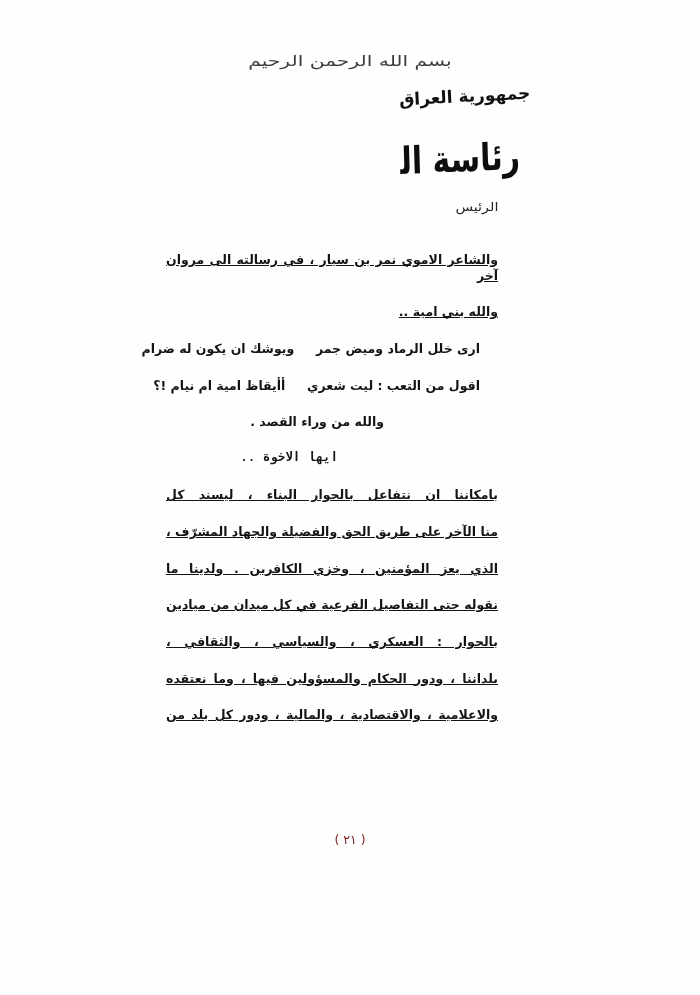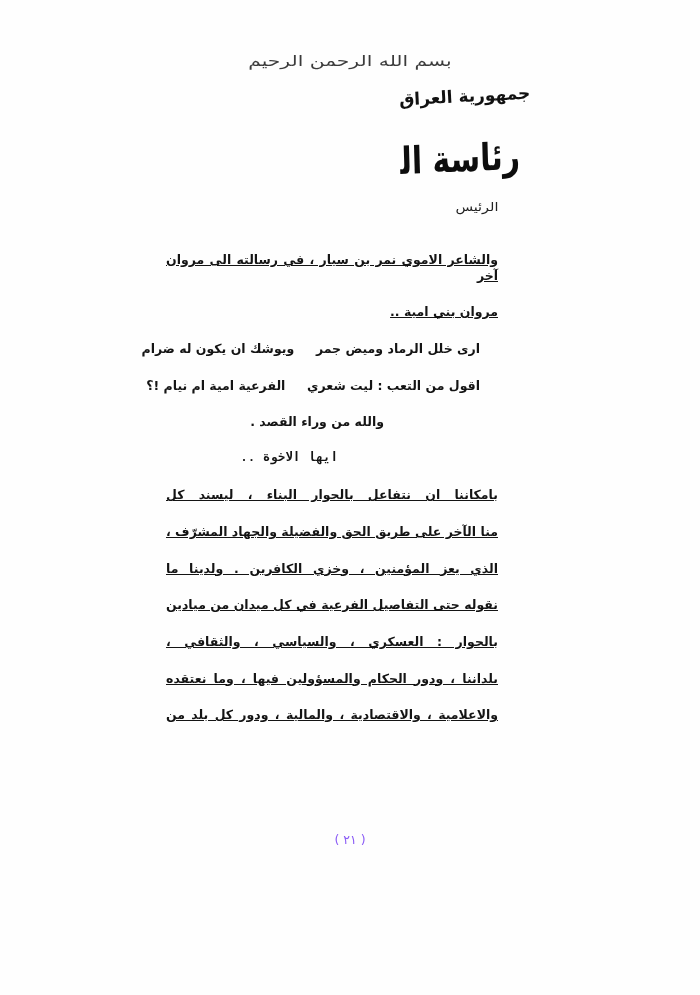--- a/index.html
+++ b/index.html
@@ -116,41 +116,41 @@
     text-align-last: justify;
   }
 
   .page-number {
     position: absolute;
     top: 832px;
     left: 0;
     right: 0;
     text-align: center;
     font-size: 12.5px;
-    color: #8b5cf6;
+    color: #7f1d1d;
     letter-spacing: 2px;
   }
 </style>
 </head>
 <body>
 
 <div class="page">
 
   <div class="letterhead">
     <div class="bismillah">بسم الله الرحمن الرحيم</div>
     <div class="republic">جمهورية العراق</div>
     <div class="emblem-script">رئاسة الجمهورية</div>
     <div class="presidency">الرئيس</div>
   </div>
 
   <div class="content">
     <div class="line indent-2 justify">والشاعر الاموي نمر بن سيار ، في رسالته الى مروان آخر</div>
-    <div class="line indent-2">مروان بني امية ..</div>
+    <div class="line indent-2">والله بني امية ..</div>
     <div class="line poetry">ارى خلل الرماد ومیض جمر     ويوشك ان يكون له ضرام</div>
-    <div class="line poetry">اقول من التعب : ليت شعري     الفرعية امية ام نيام !؟</div>
+    <div class="line poetry">اقول من التعب : ليت شعري     أأيقاظ امية ام نيام !؟</div>
     <div class="line indent-5">والله من وراء القصد .</div>
     <div class="line indent-6">ايها الاخوة ..</div>
     <div class="line indent-2 justify">بامكاننا ان نتفاعل بالحوار البناء ، ليسند كل</div>
     <div class="line indent-2 justify">منا الآخر على طريق الحق والفضيلة والجهاد المشرّف ،</div>
     <div class="line indent-2 justify">الذي يعز المؤمنين ، وخزي الكافرين . ولدينا ما</div>
     <div class="line indent-2 justify">نقوله حتى التفاصيل الفرعية في كل ميدان من ميادين</div>
     <div class="line indent-2 justify">بالحوار : العسكري ، والسياسي ، والثقافي ،</div>
     <div class="line indent-2 justify">بلداننا ، ودور الحكام والمسؤولين فيها ، وما نعتقده</div>
     <div class="line indent-2 justify">والاعلامية ، والاقتصادية ، والمالية ، ودور كل بلد من</div>
   </div>

